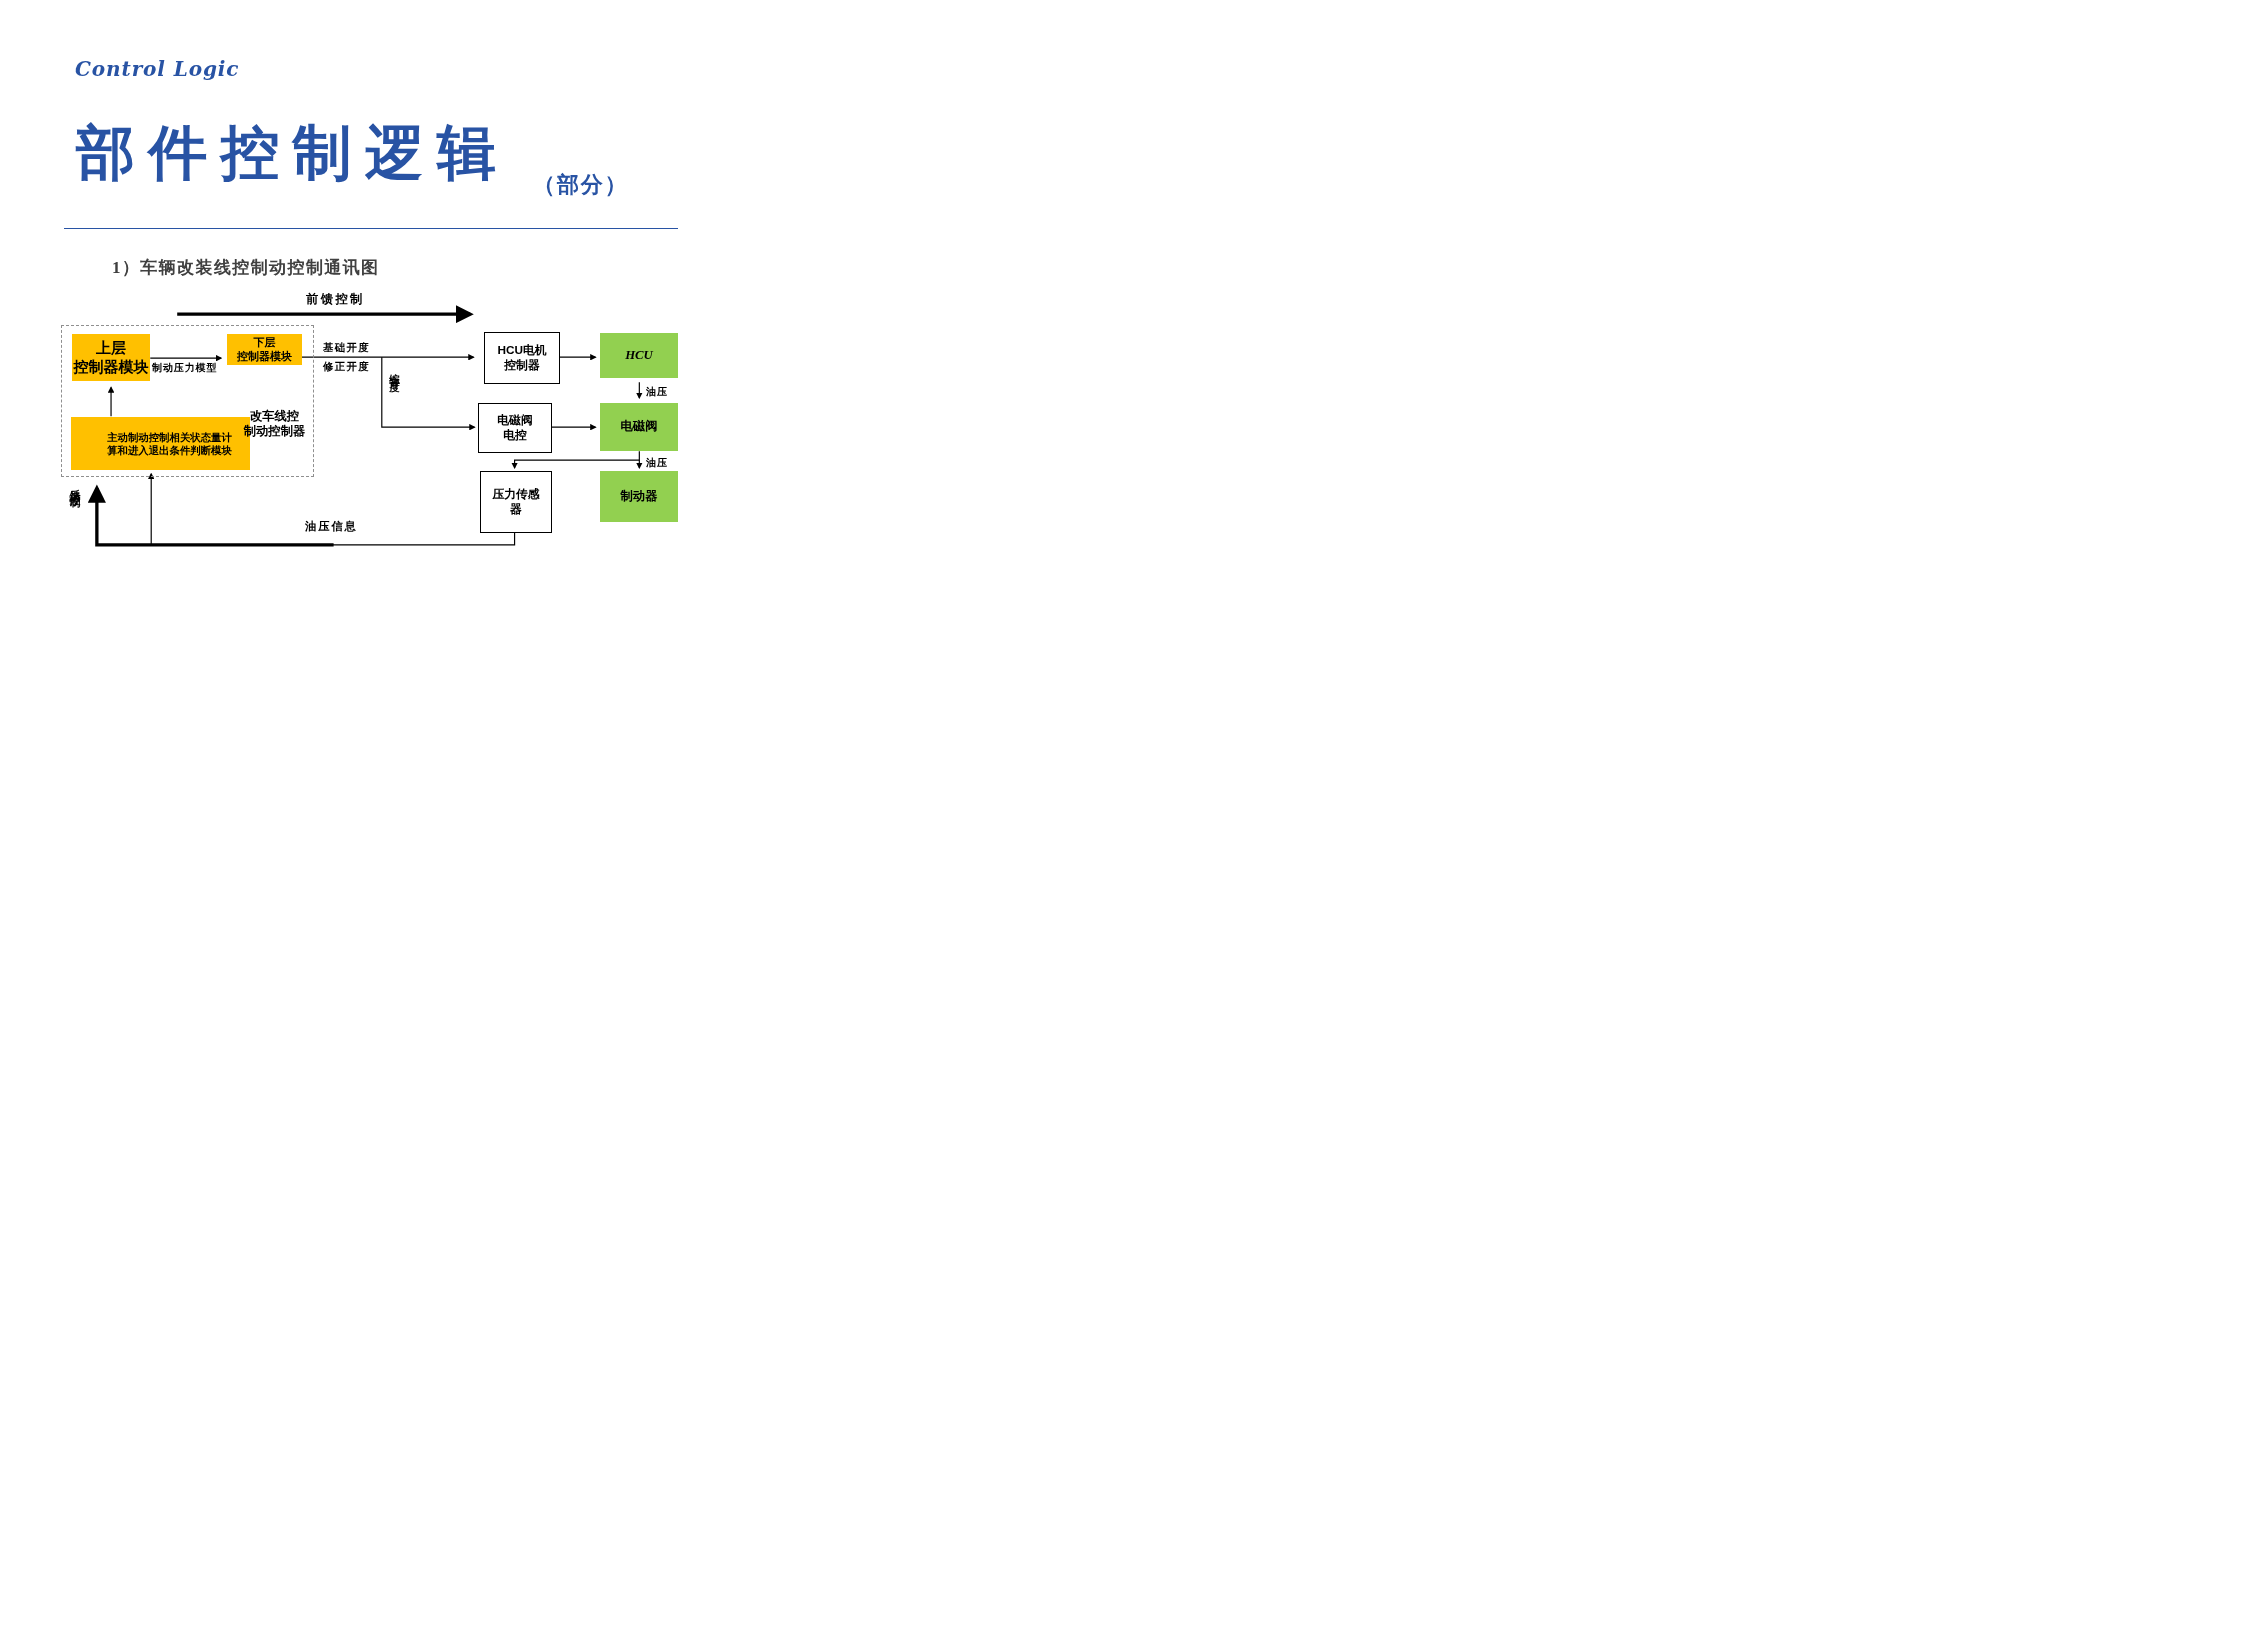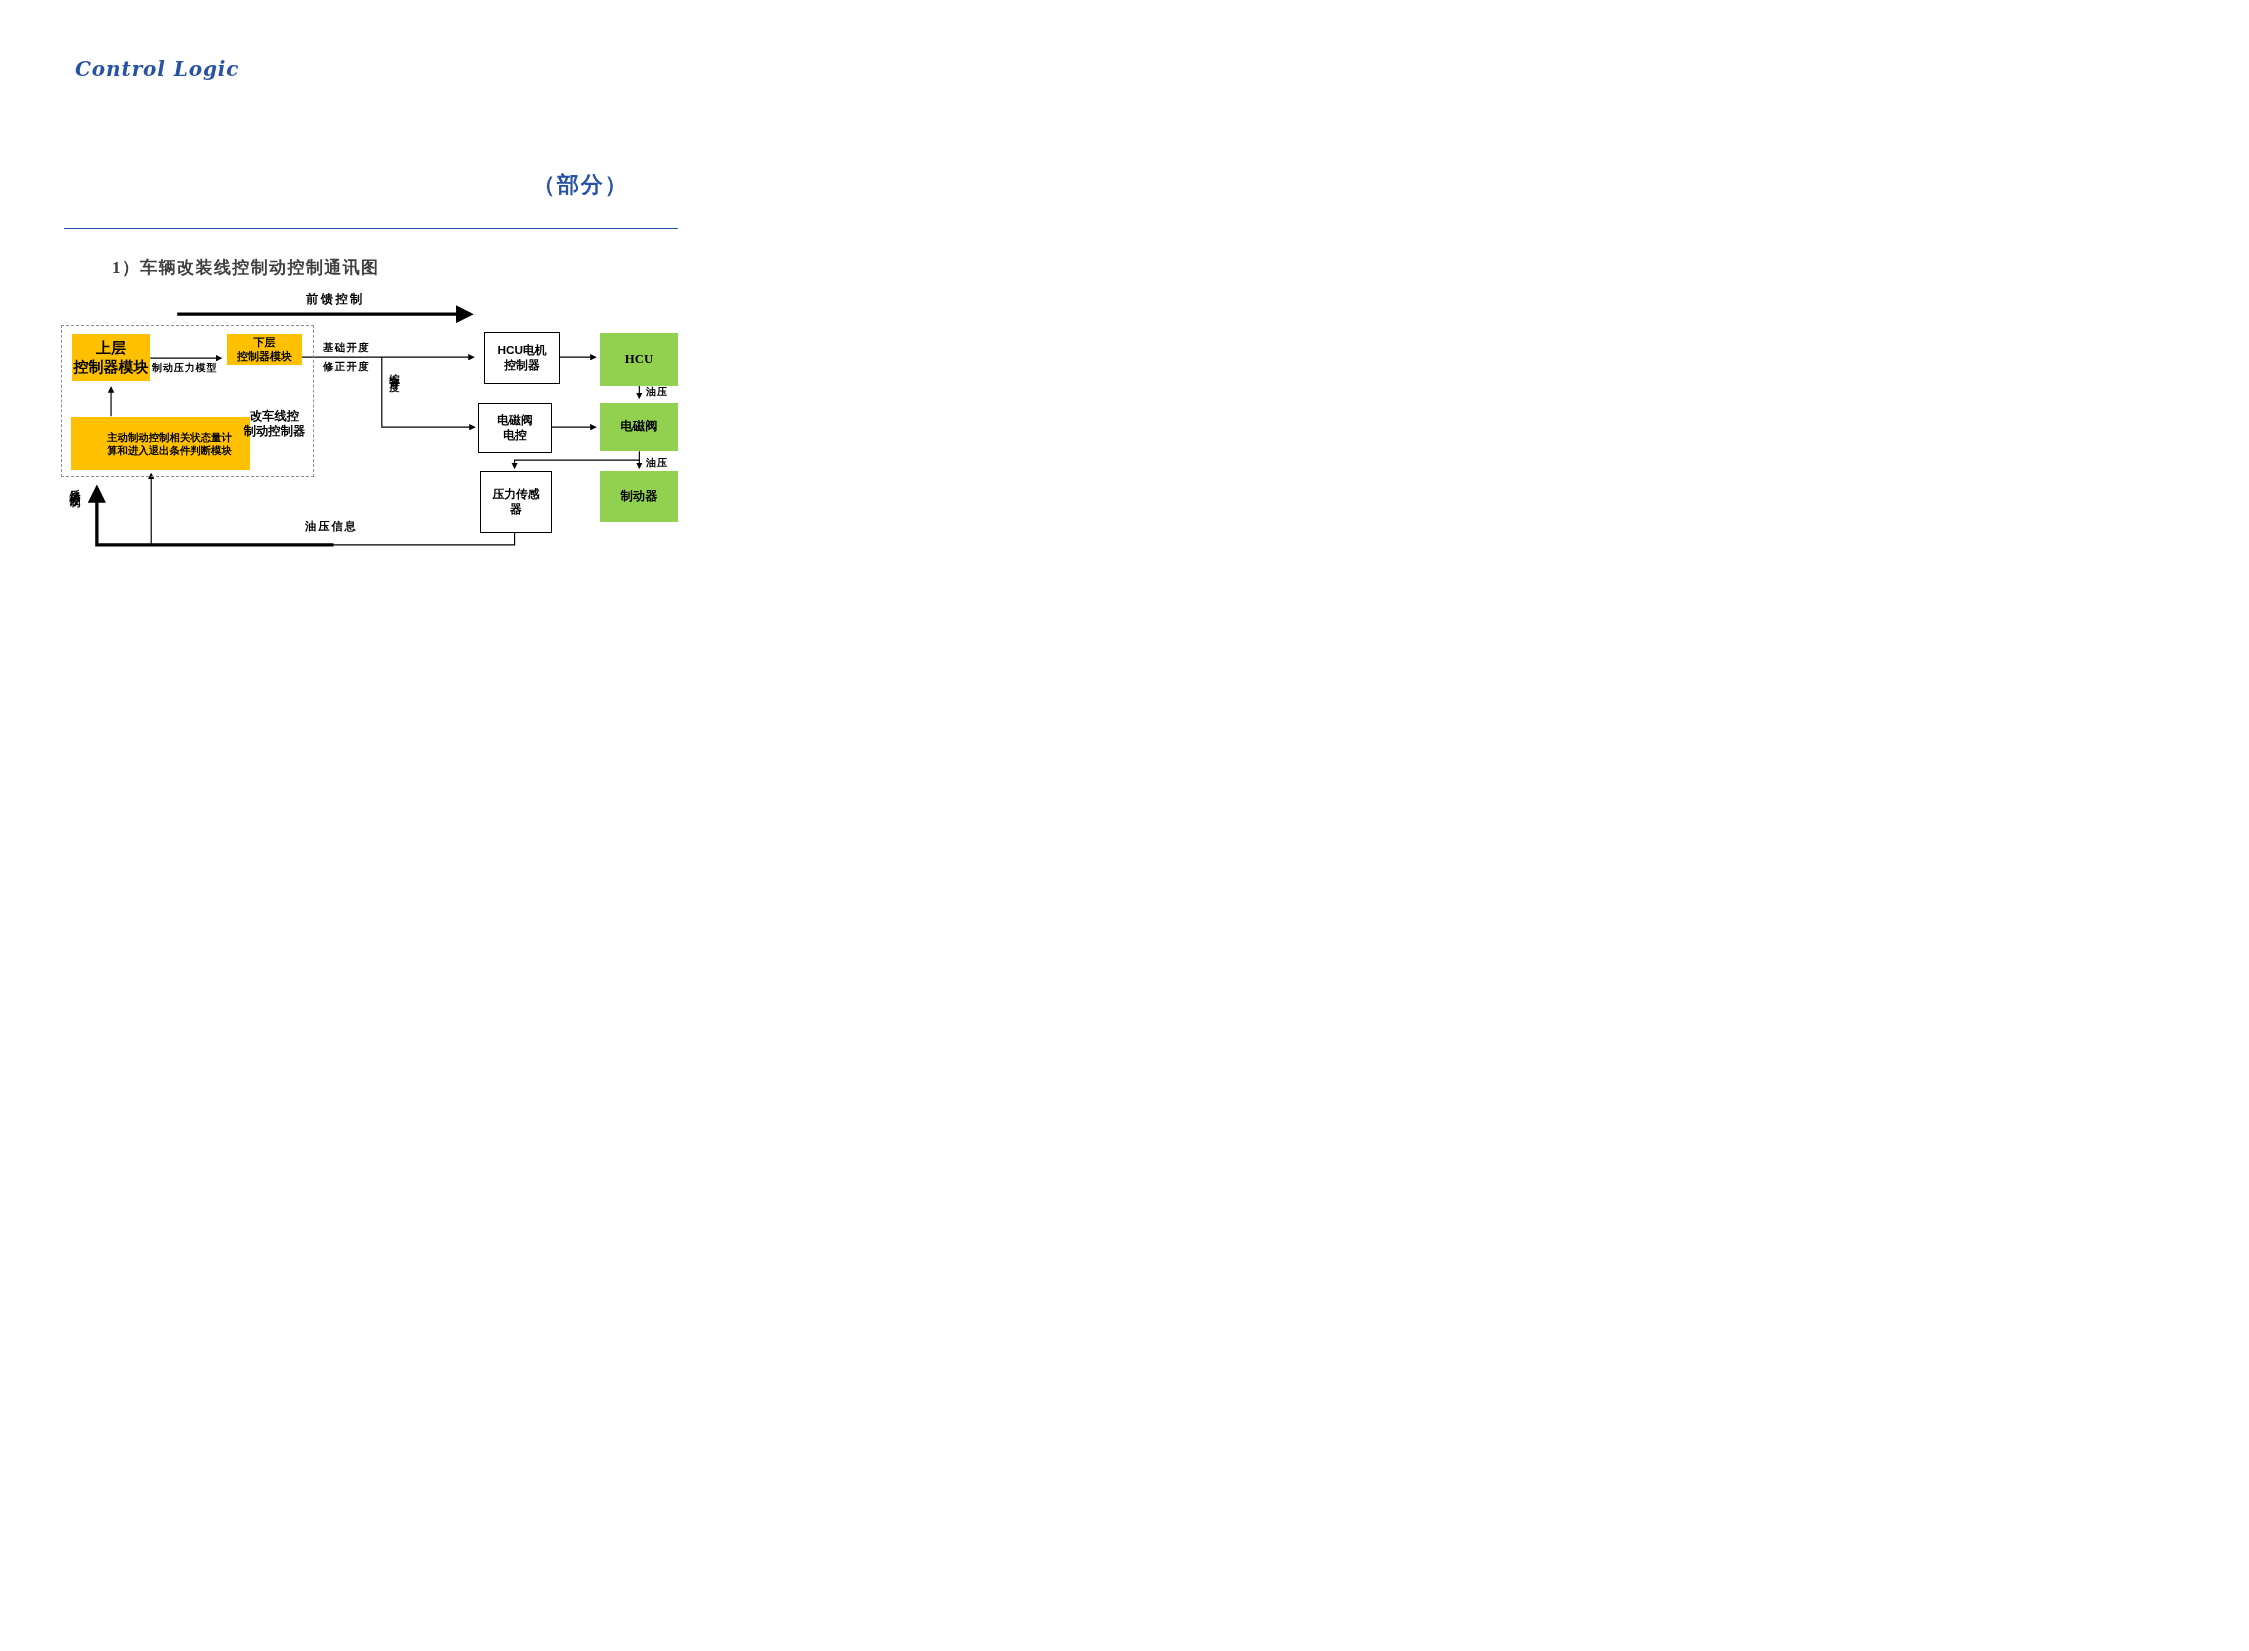--- a/index.html
+++ b/index.html
@@ -36,20 +36,21 @@
   
   .wires{position:absolute;left:0;top:0;}
   .wires > path{stroke:#000;fill:none;}
 </style>
 </head>
 <body>
 
 <div class="page">
 
   <div class="eyebrow">Control Logic</div>
+  <div class="big-title">部件控制逻辑</div>
   <div class="title-suffix">（部分）</div>
   <div class="rule"></div>
   <div class="section-heading">1）车辆改装线控制动控制通讯图</div>
 
   <svg class="wires" width="731" height="537" viewBox="0 0 1547 1136">
     <defs>
       <marker id="arw" viewBox="0 0 10 10" refX="8" refY="5" markerWidth="5.5" markerHeight="5.5" orient="auto-start-reverse">
         <path d="M0 0 L10 5 L0 10 z" fill="#000"></path>
       </marker>
     </defs>
@@ -79,21 +80,21 @@
   <div class="plain-label" style="left:235px;top:377px;width:79px;font-size:12.3px;">改车线控
 制动控制器</div>
 
   <div class="box whitebox" style="left:484px;top:300px;width:74px;height:50px;font-size:11.8px;">HCU电机
 控制器</div>
   <div class="box whitebox" style="left:478px;top:371px;width:72px;height:48px;font-size:11.8px;">电磁阀
 电控</div>
   <div class="box whitebox" style="left:480px;top:439px;width:70px;height:60px;font-size:11.8px;">压力传感
 器</div>
 
-  <div class="box green" style="left:600px;top:301px;width:78px;height:53px;font-size:12.8px;font-family:'Liberation Serif',serif;">HCU</div>
+  <div class="box green" style="left:600px;top:301px;width:78px;height:45px;font-size:12.8px;font-family:'Liberation Serif',serif;font-style:italic;">HCU</div>
   <div class="box green" style="left:600px;top:371px;width:78px;height:48px;font-size:12.3px;">电磁阀</div>
   <div class="box green" style="left:600px;top:439px;width:78px;height:51px;font-size:12.3px;">制动器</div>
 
   <div class="edge-label" style="left:306px;top:259px;font-size:12.3px;letter-spacing:2.4px;">前馈控制</div>
   <div class="edge-label" style="left:152px;top:329px;font-size:10px;letter-spacing:0.9px;">制动压力模型</div>
   <div class="edge-label" style="left:323px;top:309px;font-size:10.4px;letter-spacing:1.4px;">基础开度</div>
   <div class="edge-label" style="left:323px;top:328px;font-size:10.4px;letter-spacing:1.4px;">修正开度</div>
   <div class="edge-label vtext" style="left:387px;top:333px;font-size:10.4px;">综合开度</div>
   <div class="edge-label" style="left:646px;top:353px;font-size:10px;letter-spacing:0.9px;">油压</div>
   <div class="edge-label" style="left:646px;top:424px;font-size:10px;letter-spacing:0.9px;">油压</div>

